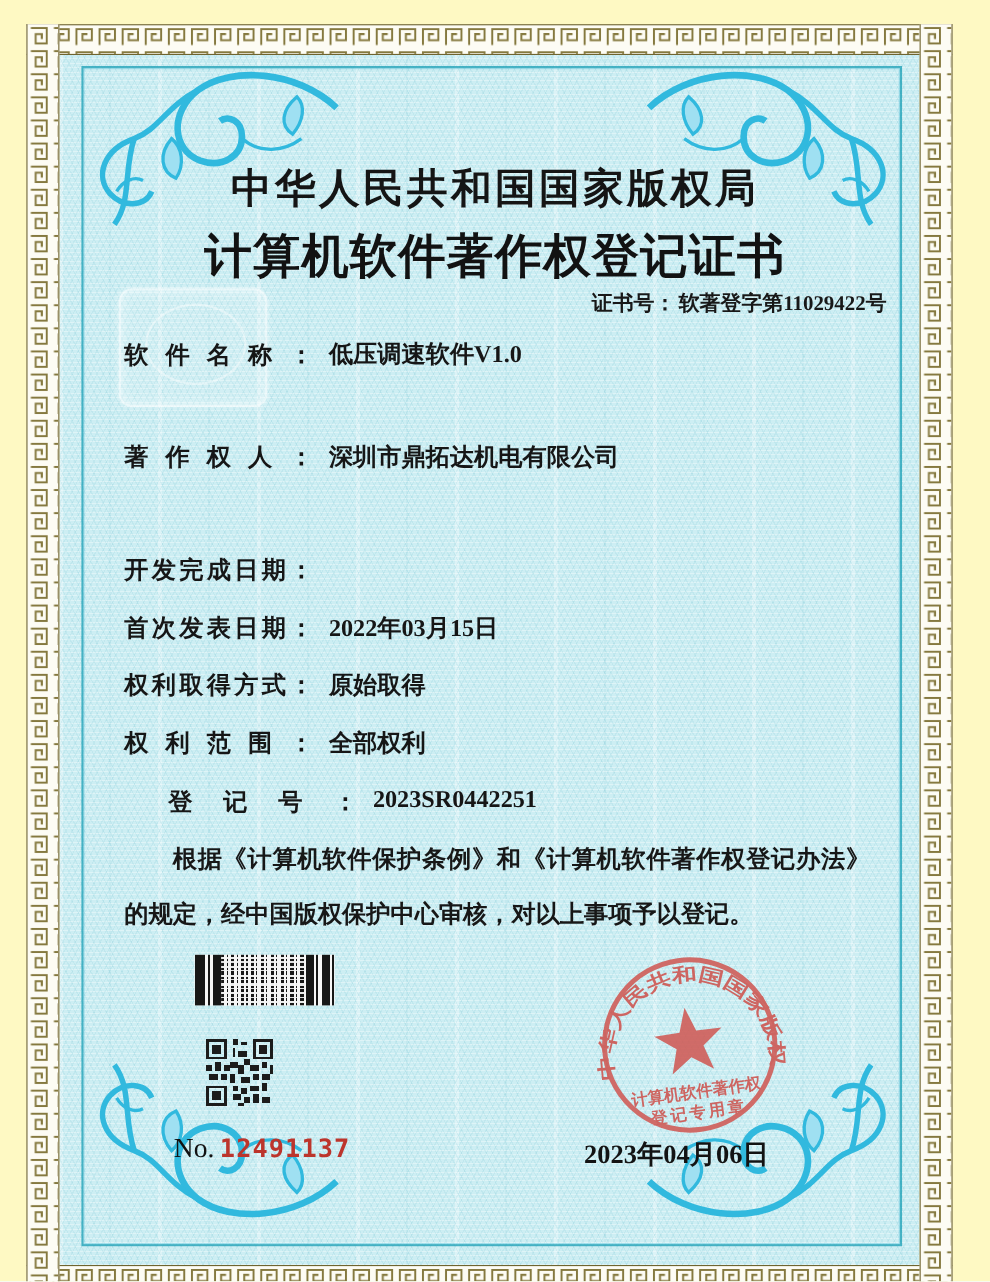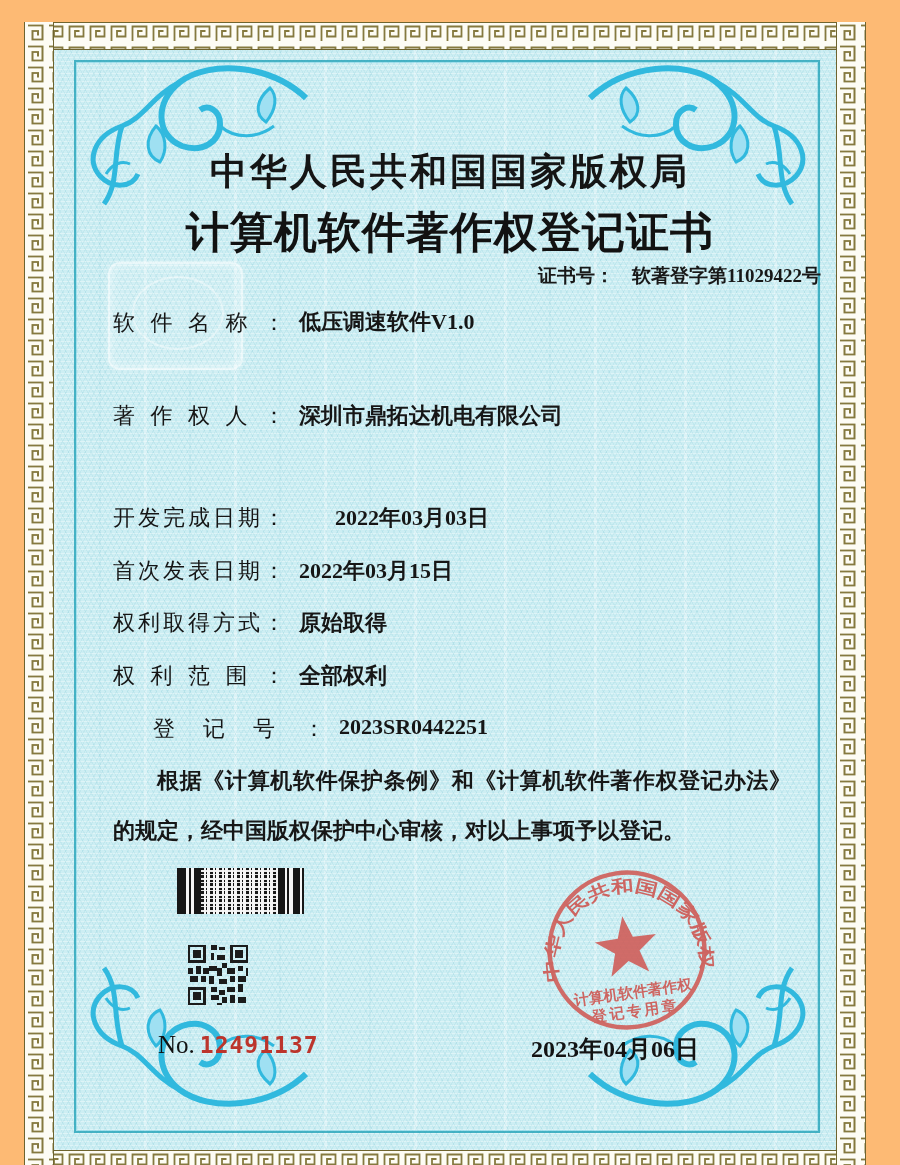--- a/index.html
+++ b/index.html
@@ -1,19 +1,19 @@
 <!DOCTYPE html>
 <html><head>
 <meta charset="utf-8">
 <style>
   * { margin:0; padding:0; box-sizing:border-box; }
   html,body { width:900px; height:1165px; overflow:hidden; background:#fff; }
   body { font-family:"Liberation Serif","DejaVu Serif",serif; }
 
-  .page { position:relative; width:900px; height:1165px; background:#fdba74; }
+  .page { position:relative; width:900px; height:1165px; background:#fef9c3; }
 
   
   .field-bg {
     position:absolute; left:54px; top:50px; width:782px; height:1100px;
     background-color:#cdeef3;
     background-image:
       repeating-linear-gradient(62deg,  rgba(18,145,170,0.07) 0 1px, transparent 1px 5px),
       repeating-linear-gradient(-62deg, rgba(18,145,170,0.07) 0 1px, transparent 1px 5px),
       repeating-linear-gradient(0deg,   rgba(255,255,255,0.35) 0 1px, transparent 1px 4px),
       repeating-linear-gradient(90deg,  rgba(255,255,255,0.30) 0 3px, transparent 3px 45px, rgba(16,140,165,0.05) 45px 47px, transparent 47px 90px);
@@ -49,26 +49,26 @@
   }
   .main-title {
     position:absolute; left:0; top:204px; width:100%;
     text-align:center; font-size:43px; font-weight:700; color:#121212;
     letter-spacing:1px;
   }
   .cert-no {
     position:absolute; left:538px; top:263px;
     font-size:19px; font-weight:700; color:#181818; white-space:nowrap;
   }
-  .cert-no .v { margin-left:18px; }
+  .cert-no .v { margin-left:3px; }
 
   
   .row { position:absolute; left:113px; display:flex; align-items:flex-start; }
   .row .lbl {
-    width:172px; font-size:22px; font-weight:400; color:#161616;
+    width:172px; font-size:22px; font-weight:700; color:#161616;
     text-align:justify; text-align-last:justify;
   }
   .row .val { margin-left:14px; font-size:22px; font-weight:700; color:#161616; white-space:nowrap; }
   .val-stack { margin-left:14px; display:flex; flex-direction:row; }
   .val-stack span { font-size:22px; font-weight:700; color:#161616; line-height:28px; white-space:nowrap; }
   .r1 { top:308px; } .r2 { top:401px; } .r3 { top:503px;gap:36px; } .r4 { top:556px; }
   .r5 { top:608px; } .r6 { top:661px; } .r7 { top:714px;margin-left:40px; }
 
   
   .statement {
@@ -199,21 +199,20 @@
       <span>低压调速软件</span>
       <span>V1.0</span>
     </span>
   </div>
   <div class="row r2">
     <span class="lbl">著作权人：</span>
     <span class="val">深圳市鼎拓达机电有限公司</span>
   </div>
   <div class="row r3">
     <span class="lbl">开发完成日期：</span>
-    <span class="val">2022年03月03日</span>
   </div>
   <div class="row r4">
     <span class="lbl">首次发表日期：</span>
     <span class="val">2022年03月15日</span>
   </div>
   <div class="row r6">
     <span class="lbl">权利范围：</span>
     <span class="val">全部权利</span>
   </div>
   <div class="row r5">

